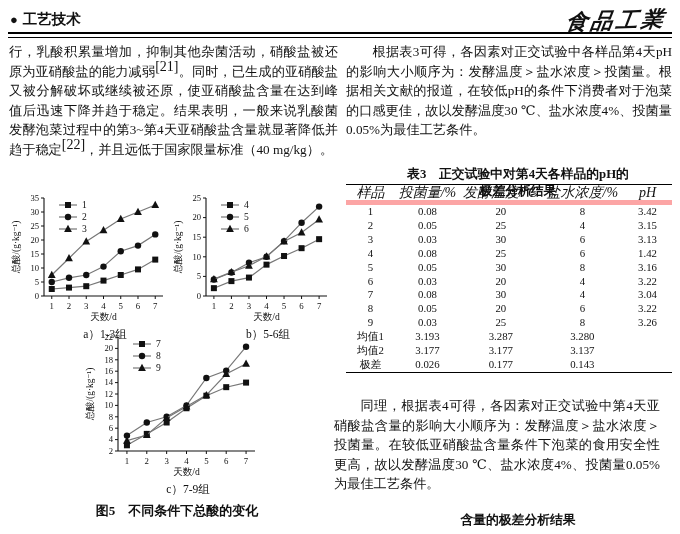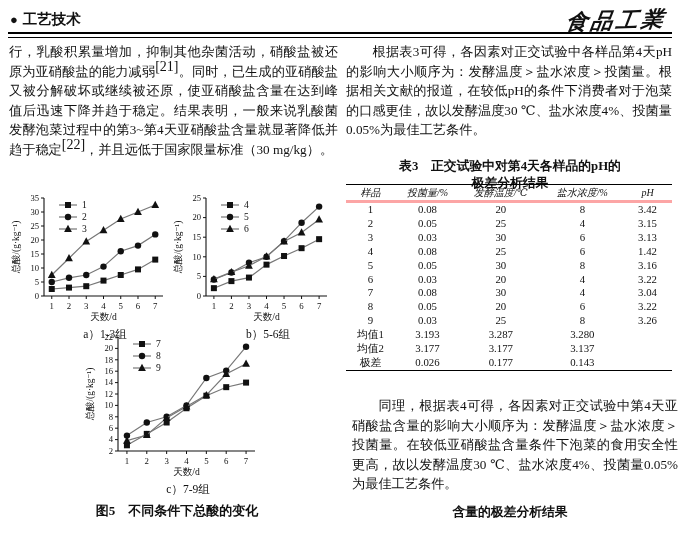--- a/index.html
+++ b/index.html
@@ -13,33 +13,33 @@
   .journal-logo{position:absolute;right:6px;top:-2px;font-size:22px;font-weight:bold;font-style:italic;
         letter-spacing:3px;transform:skewX(-10deg) rotate(-2deg);font-family:"Liberation Serif",serif;}
   .double-rule{position:absolute;left:8px;right:8px;top:32px;height:3px;
         border-top:2.2px solid #000;border-bottom:1px solid #000;}
   
   .para{position:absolute;margin:0;font-size:13.2px;line-height:19.6px;text-align:justify;}
   .para sup{font-size:14px;line-height:0;}
   .indent{text-indent:2em;}
   #para-left{left:9px;top:42px;width:329px;}
   #para-right1{left:346px;top:42px;width:326px;}
-  #para-right2{left:352px;top:396px;width:326px;}
+  #para-right2{left:334px;top:396px;width:326px;}
   
   .tbl-title{position:absolute;width:326px;left:346px;text-align:center;font-weight:bold;
-        font-size:12.8px;line-height:17px;margin:1px;}
+        font-size:12.8px;line-height:17px;margin:9px;}
   #t3-title{top:157px;}
   #t4-title{top:486px;}
   #fig5-caption{position:absolute;left:8px;top:498px;width:330px;text-align:center;
         font-weight:bold;font-size:13px;margin:4px;}
   
   #table3{position:absolute;left:346px;top:184px;width:326px;border-collapse:collapse;
         border-top:1.6px solid #000;border-bottom:1.6px solid #000;}
-  #table3 th{font-style:italic;font-weight:normal;font-size:10px;line-height:15px;
-        border-bottom:3px solid #fca5a5;text-align:center;padding:0;}
+  #table3 th{font-style:italic;font-weight:normal;font-size:14px;line-height:15px;
+        border-bottom:5px solid #fca5a5;text-align:center;padding:0;}
   #table3 td{font-size:10.8px;line-height:13.9px;text-align:center;padding:0;}
   
   .chart{position:absolute;display:flex;flex-direction:column;align-items:center;}
   #chart-a{left:10px;top:191px;}
   #chart-b{left:172px;top:191px;}
   #chart-c{left:84px;top:330px;}
   .chart-caption{font-size:11.5px;margin-top:0px;margin-left:30px;}
   .chart svg text{font-family:"Liberation Serif","DejaVu Serif",serif;}
 </style>
 </head>
@@ -49,21 +49,21 @@
 
   <div class="header">
     <div class="section-flag">
       <span class="dot">●</span>
       <span>工艺技术</span>
     </div>
     <div class="journal-logo">食品工業</div>
   </div>
   <div class="double-rule"></div>
 
-  <p class="para" id="para-left"><span>行，乳酸积累量增加，抑制其他杂菌活动，硝酸盐被还原为亚硝酸盐的能力减弱</span><sup>[21]</sup><span>。同时，已生成的亚硝酸盐又被分解破坏或继续被还原，使亚硝酸盐含量在达到峰值后迅速下降并趋于稳定。结果表明，一般来说乳酸菌发酵泡菜过程中的第3~第4天亚硝酸盐含量就显著降低并趋于稳定</span><sup>[22]</sup><span>，并且远低于国家限量标准（30 mg/kg）。</span></p>
+  <p class="para" id="para-left"><span>行，乳酸积累量增加，抑制其他杂菌活动，硝酸盐被还原为亚硝酸盐的能力减弱</span><sup>[21]</sup><span>。同时，已生成的亚硝酸盐又被分解破坏或继续被还原，使亚硝酸盐含量在达到峰值后迅速下降并趋于稳定。结果表明，一般来说乳酸菌发酵泡菜过程中的第3~第4天亚硝酸盐含量就显著降低并趋于稳定</span><sup>[22]</sup><span>，并且远低于国家限量标准（40 mg/kg）。</span></p>
 
   <div class="chart" id="chart-a">
     <div class="chart-svg"><svg width="160" height="132" viewBox="0 0 160 132">
           <line x1="34" y1="7" x2="34" y2="105" stroke="#111" stroke-width="1.1"></line>
           <line x1="34" y1="105" x2="153" y2="105" stroke="#111" stroke-width="1.1"></line>
           <line x1="31" y1="105" x2="34" y2="105" stroke="#111" stroke-width="1"></line>
           <text x="29" y="107.8" text-anchor="end" font-size="8.6" fill="#111">0</text>
           <line x1="31" y1="91" x2="34" y2="91" stroke="#111" stroke-width="1"></line>
           <text x="29" y="93.8" text-anchor="end" font-size="8.6" fill="#111">5</text>
           <line x1="31" y1="77" x2="34" y2="77" stroke="#111" stroke-width="1"></line>

